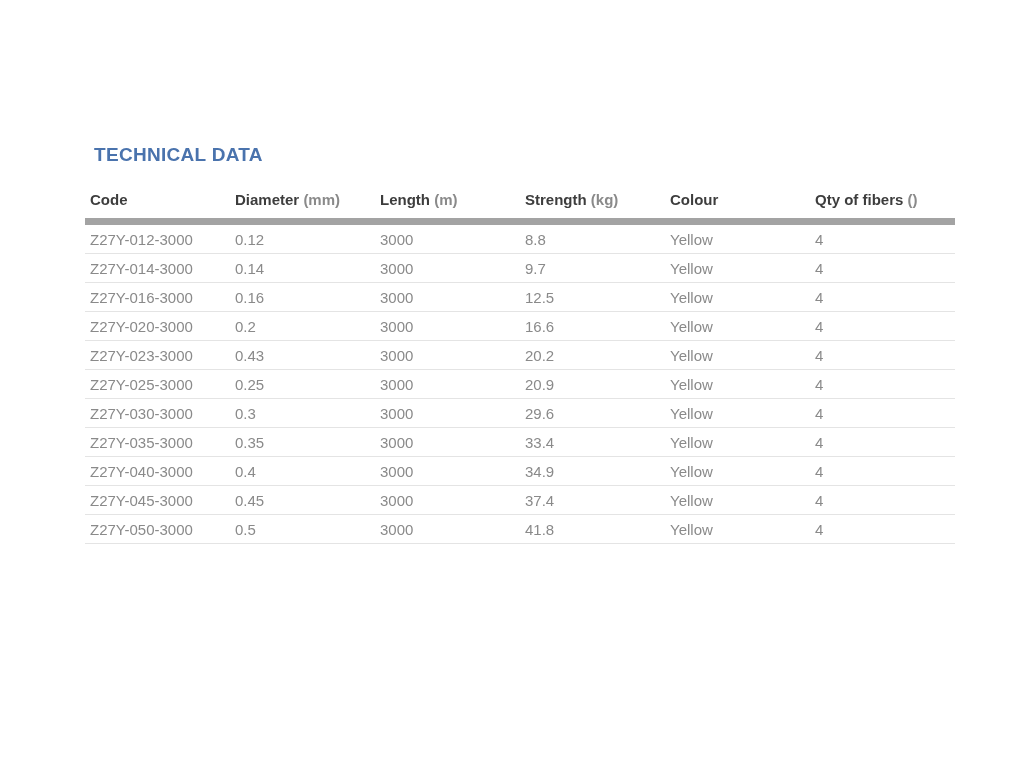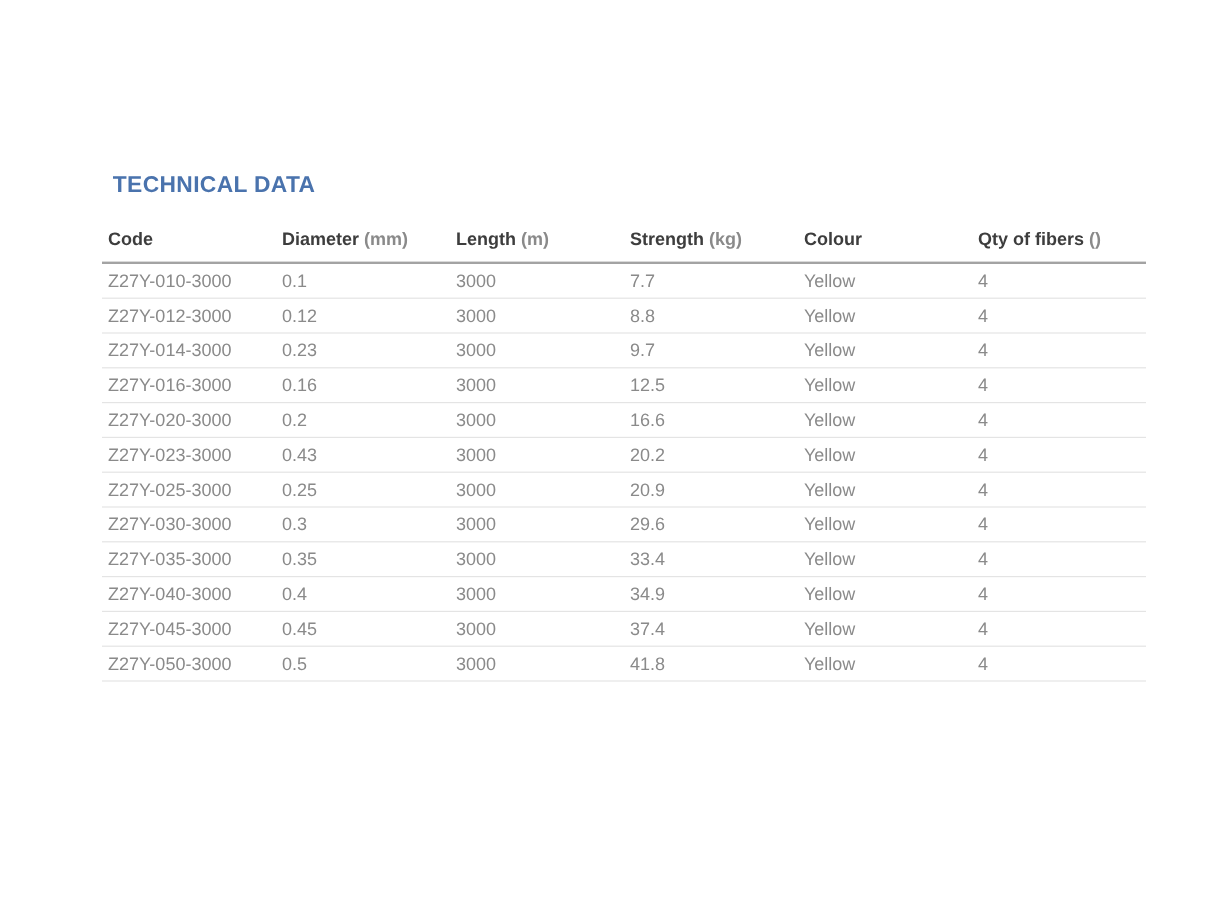--- a/index.html
+++ b/index.html
@@ -32,21 +32,21 @@
   }
   table.tech-table col { width: 145px; }
   table.tech-table th {
     text-align: left;
     vertical-align: top;
     font-size: 15px;
     line-height: 18px;
     font-weight: 700;
     color: #3d3d3d;
     padding: 2px 0 9px 5px;
-    border-bottom: 2px solid #a3a3a3;
+    border-bottom: 7px solid #a3a3a3;
     white-space: nowrap;
     overflow: hidden;
   }
   table.tech-table th .col-unit {
     font-weight: 700;
     color: #8a8a8a;
   }
   table.tech-table td {
     height: 28px;
     font-size: 15px;
@@ -79,38 +79,30 @@
           <th><span class="col-label">Code</span></th>
           <th><span class="col-label">Diameter</span> <span class="col-unit">(mm)</span></th>
           <th><span class="col-label">Length</span> <span class="col-unit">(m)</span></th>
           <th><span class="col-label">Strength</span> <span class="col-unit">(kg)</span></th>
           <th><span class="col-label">Colour</span></th>
           <th><span class="col-label">Qty of fibers</span> <span class="col-unit">()</span></th>
         </tr>
     </thead>
     <tbody>
         <tr>
-          <td>Z27Y-010-3000</td>
-          <td>0.1</td>
-          <td>3000</td>
-          <td>7.7</td>
-          <td>Yellow</td>
-          <td>4</td>
-        </tr>
-        <tr>
           <td>Z27Y-012-3000</td>
           <td>0.12</td>
           <td>3000</td>
           <td>8.8</td>
           <td>Yellow</td>
           <td>4</td>
         </tr>
         <tr>
           <td>Z27Y-014-3000</td>
-          <td>0.23</td>
+          <td>0.14</td>
           <td>3000</td>
           <td>9.7</td>
           <td>Yellow</td>
           <td>4</td>
         </tr>
         <tr>
           <td>Z27Y-016-3000</td>
           <td>0.16</td>
           <td>3000</td>
           <td>12.5</td>

